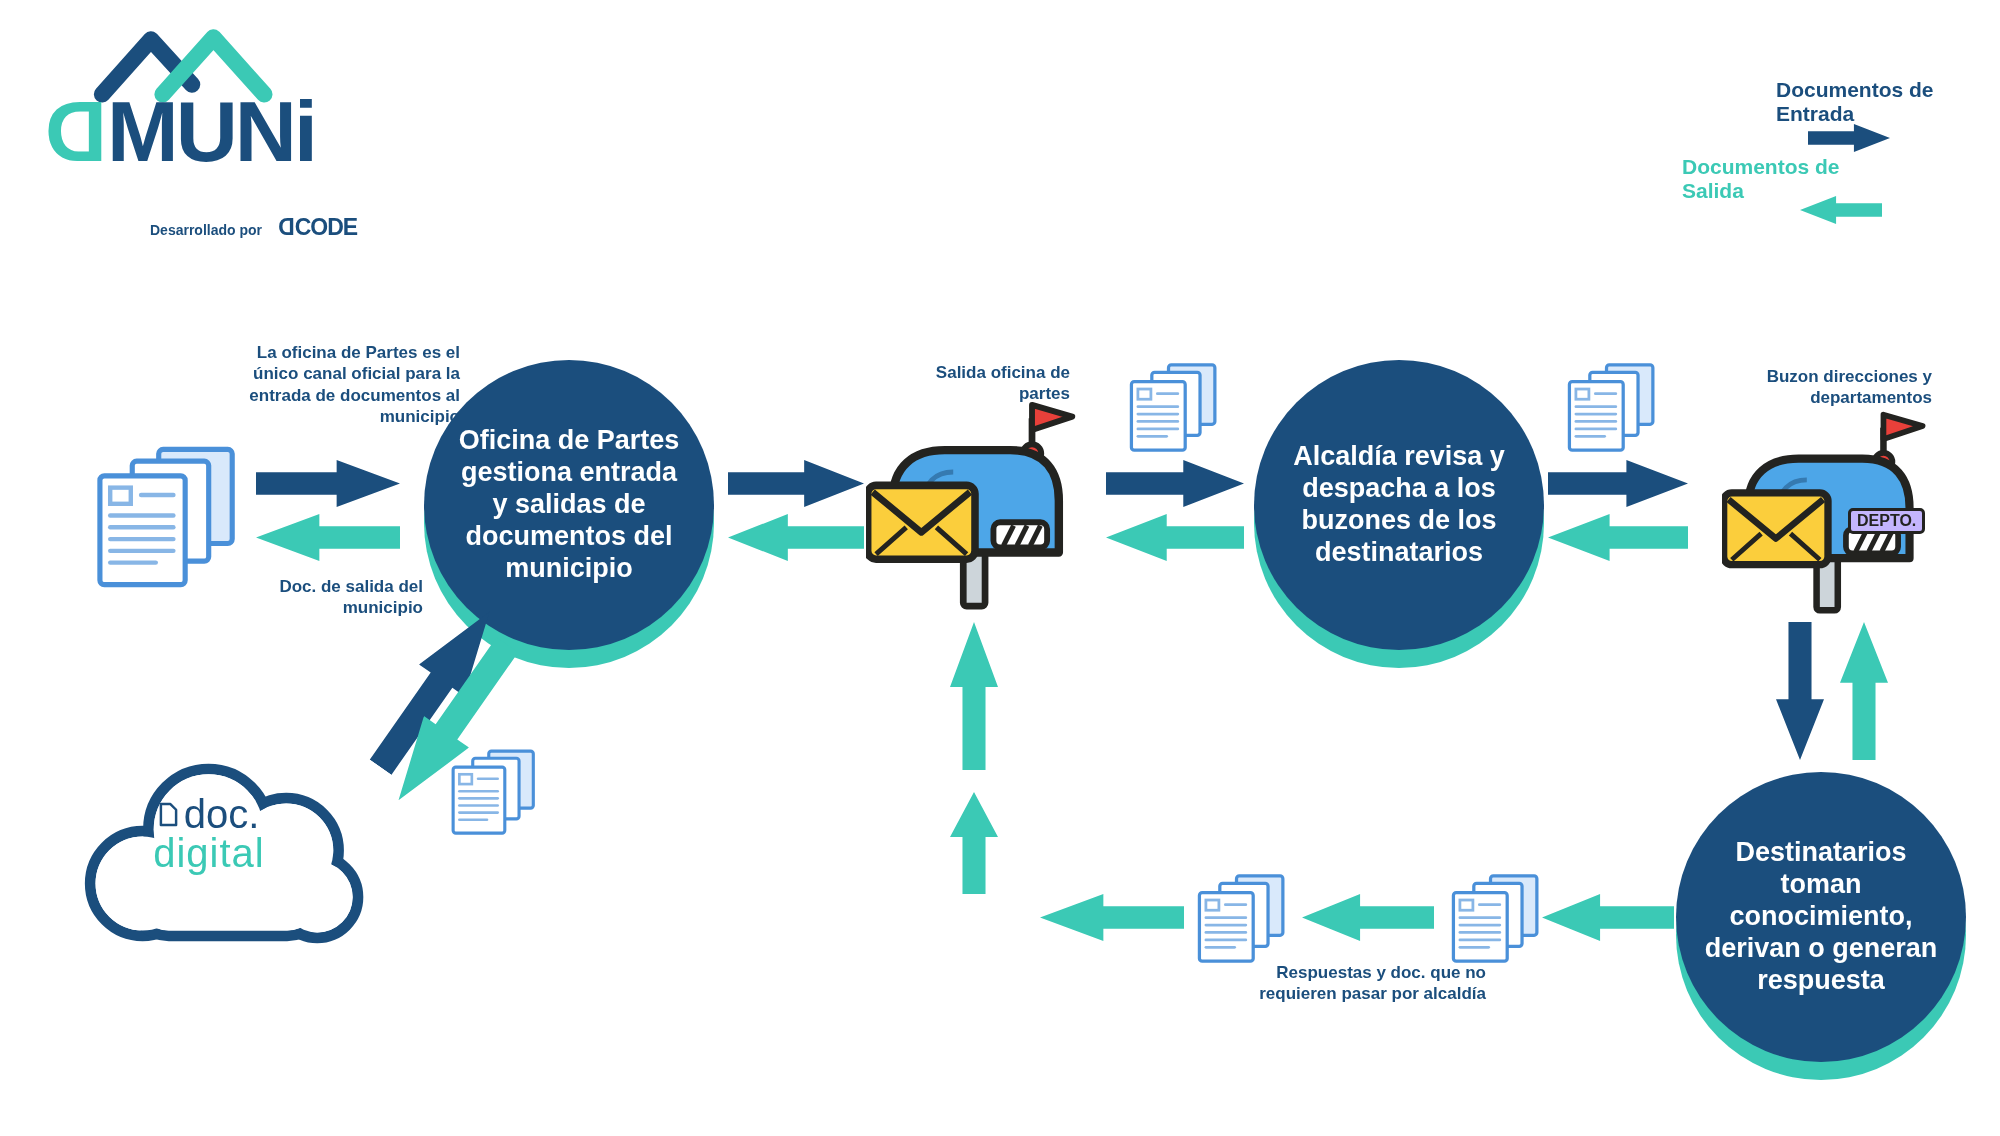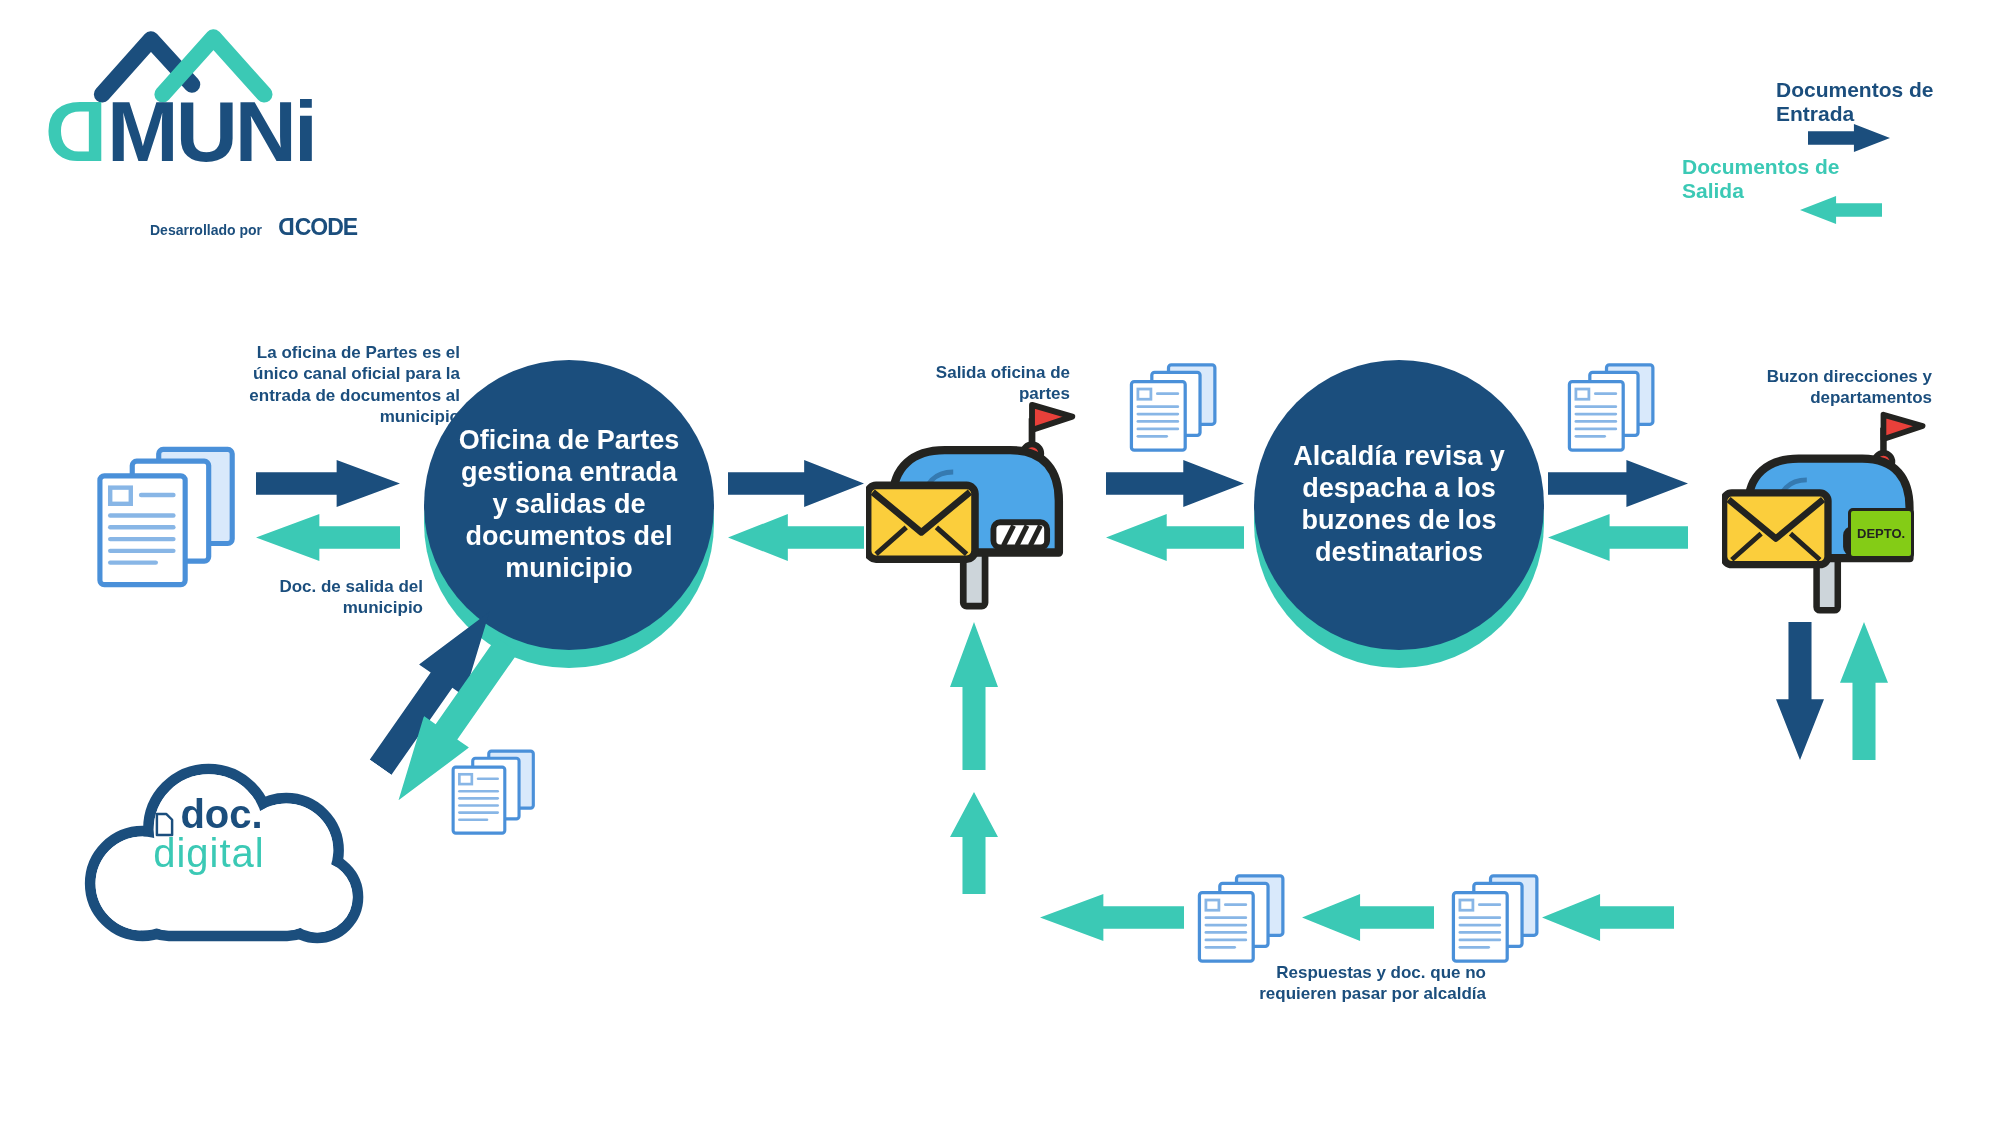--- a/index.html
+++ b/index.html
@@ -26,24 +26,24 @@
   .brand{position:absolute;left:48px;top:88px;font-weight:800;font-size:86px;line-height:1;letter-spacing:-3px}
   .brand .t{color:var(--teal)}
   .brand .n{color:var(--navy)}
   .mirror{display:inline-block;transform:scaleX(-1)}
   .tagline-row{position:absolute;left:150px;top:214px;display:flex;align-items:baseline;gap:17px;color:var(--navy)}
   .tagline-row .small{font-size:14px;font-weight:bold}
   .tagline-row .dev{font-size:23px;font-weight:800;letter-spacing:-1px}
   .legend-txt{position:absolute;font-weight:bold;font-size:21px;line-height:1.15}
   .legend-navy{color:var(--navy)}
   .legend-teal{color:var(--teal)}
-  .depto-tag{position:absolute;left:1848px;top:508px;background:#84cc16;border:3px solid var(--mailbox_outline);
-             border-radius:5px;padding:15px 6px;font-size:13px;font-weight:bold;color:var(--mailbox_outline)}
+  .depto-tag{position:absolute;left:1848px;top:508px;background:#c4b5fd;border:3px solid var(--mailbox_outline);
+             border-radius:5px;padding:1px 6px;font-size:16px;font-weight:bold;color:var(--mailbox_outline)}
   .cloud-text{position:absolute;left:104px;top:792px;width:210px;display:flex;flex-direction:column;align-items:center}
-  .cloud-text .row1{display:flex;align-items:flex-end;gap:6px;color:var(--navy);font-weight:700;font-size:40px}
+  .cloud-text .row1{display:flex;align-items:center;gap:6px;color:var(--navy);font-weight:400;font-size:40px}
   .cloud-text .row2{color:var(--teal);font-weight:400;font-size:40px;margin-top:-6px;letter-spacing:1px}
   svg.icon{position:absolute}
 </style>
 </head>
 <body>
 
 <div class="canvas">
 
   <svg width="0" height="0" style="position:absolute" aria-hidden="true">
     <defs>
@@ -160,20 +160,26 @@
 
   <div class="lbl" style="left:1722px;top:366px;width:210px">Buzon direcciones y departamentos</div>
   <svg class="icon" style="left:1722px;top:408px;width:212px;height:209px">
       <use href="#sym-mailbox"></use>
     </svg>
   <div class="depto-tag">DEPTO.</div>
 
   <div class="arrow a-navy ar-down" style="left:1776px;top:622px;width:48px;height:138px"></div>
   <div class="arrow a-teal ar-up" style="left:1840px;top:622px;width:48px;height:138px"></div>
 
+  <div class="node" style="left:1676px;top:772px">
+    <div class="back"></div>
+    <div class="front">
+      <div class="txt">Destinatarios toman conocimiento, derivan o generan respuesta</div>
+    </div>
+  </div>
 
   <div class="arrow a-teal ar-left" style="left:1542px;top:894px;width:132px;height:47px"></div>
   <svg class="icon" style="left:1446px;top:872px;width:102px;height:95px">
       <use href="#sym-docs"></use>
     </svg>
   <div class="arrow a-teal ar-left" style="left:1302px;top:894px;width:132px;height:47px"></div>
   <svg class="icon" style="left:1192px;top:872px;width:102px;height:95px">
       <use href="#sym-docs"></use>
     </svg>
   <div class="arrow a-teal ar-left" style="left:1040px;top:894px;width:144px;height:47px"></div>

